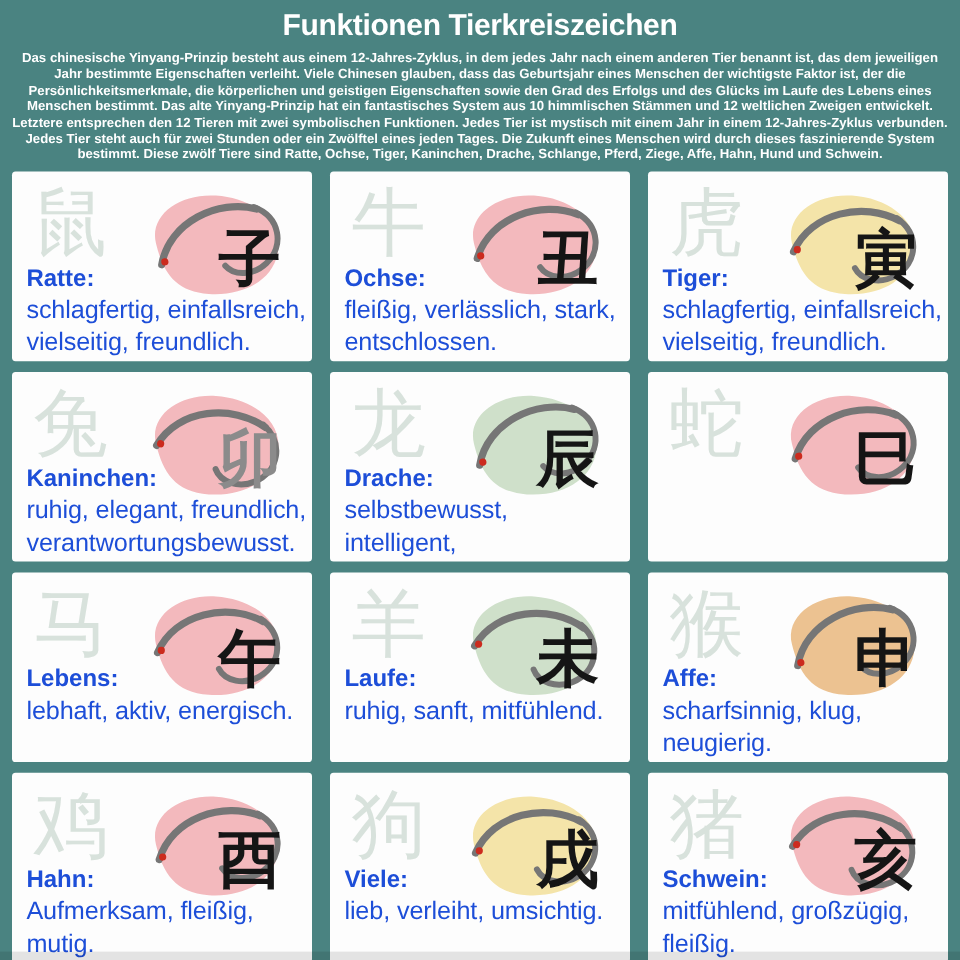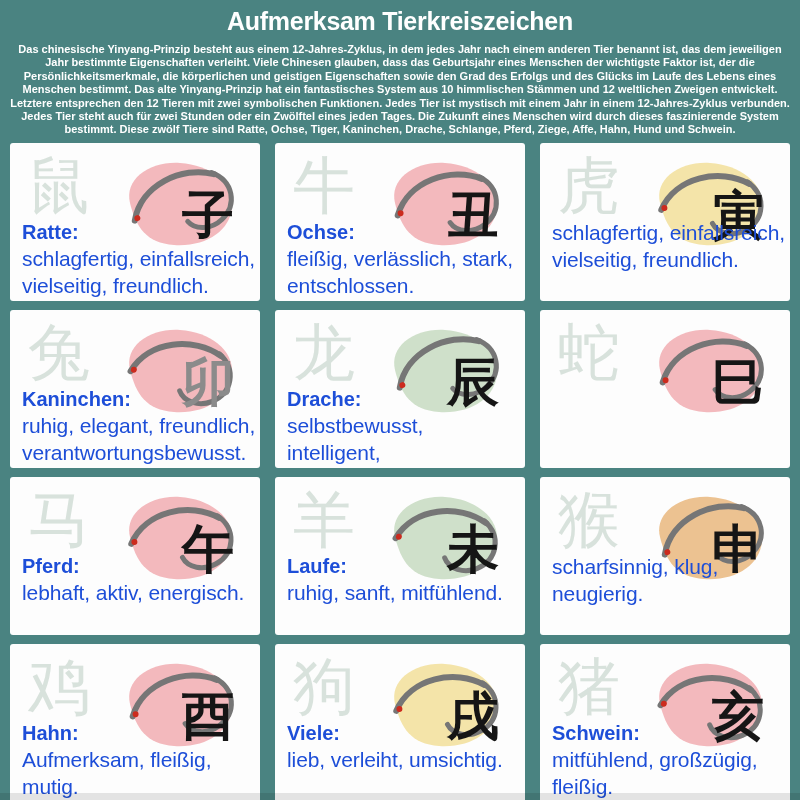--- a/index.html
+++ b/index.html
@@ -44,21 +44,21 @@
   }
   .textblock{position:absolute;left:12px;right:4px;top:76px;color:#1d4ed8;}
   .name{font-size:20px;font-weight:700;line-height:1.3;}
   .traits{font-size:21px;font-weight:400;line-height:1.3;letter-spacing:-0.1px;}
 </style>
 </head>
 <body>
 
 <div class="page">
   <header>
-    <h1>Aufmerksam Tierkreiszeichen</h1>
+    <h1>Funktionen Tierkreiszeichen</h1>
     <p class="intro">Das chinesische Yinyang-Prinzip besteht aus einem 12-Jahres-Zyklus, in dem jedes Jahr nach einem anderen Tier benannt ist, das dem jeweiligen Jahr bestimmte Eigenschaften verleiht. Viele Chinesen glauben, dass das Geburtsjahr eines Menschen der wichtigste Faktor ist, der die Persönlichkeitsmerkmale, die körperlichen und geistigen Eigenschaften sowie den Grad des Erfolgs und des Glücks im Laufe des Lebens eines Menschen bestimmt. Das alte Yinyang-Prinzip hat ein fantastisches System aus 10 himmlischen Stämmen und 12 weltlichen Zweigen entwickelt. Letztere entsprechen den 12 Tieren mit zwei symbolischen Funktionen. Jedes Tier ist mystisch mit einem Jahr in einem 12-Jahres-Zyklus verbunden. Jedes Tier steht auch für zwei Stunden oder ein Zwölftel eines jeden Tages. Die Zukunft eines Menschen wird durch dieses faszinierende System bestimmt. Diese zwölf Tiere sind Ratte, Ochse, Tiger, Kaninchen, Drache, Schlange, Pferd, Ziege, Affe, Hahn, Hund und Schwein.</p>
   </header>
   <main class="grid" id="grid">
   <section class="card">
     <span class="hanzi">鼠</span>
     <svg class="illus" viewBox="0 0 152 102" aria-hidden="true">
       <path class="blob" d="M28,52 C22,28 48,10 78,12 C108,14 132,32 130,56 C128,80 104,96 72,94 C44,92 34,76 28,52 Z" fill="#f3b9bd"></path>
       <g class="strokes" transform="rotate(-10 75 50)">
         <path class="s1" d="M30,62 C42,28 86,16 116,30"></path>
         <path class="s2" d="M114,28 C134,40 134,64 116,76 C104,84 88,82 82,72"></path>
@@ -94,20 +94,21 @@
     <svg class="illus" viewBox="0 0 152 102" aria-hidden="true">
       <path class="blob" d="M28,52 C22,28 48,10 78,12 C108,14 132,32 130,56 C128,80 104,96 72,94 C44,92 34,76 28,52 Z" fill="#f4e4a9"></path>
       <g class="strokes" transform="rotate(4 75 50)">
         <path class="s1" d="M30,62 C42,28 86,16 116,30"></path>
         <path class="s2" d="M114,28 C134,40 134,64 116,76 C104,84 88,82 82,72"></path>
         <circle class="accent" cx="33" cy="60" r="3" fill="#cc2b1e"></circle>
       </g>
       <text class="branch-char" x="106" y="82" text-anchor="middle" fill="#151515">寅</text>
     </svg>
     <div class="textblock">
+      <div class="name">Tiger:</div>
       <div class="traits">schlagfertig, einfallsreich, vielseitig, freundlich.</div>
     </div>
   </section>
 
   <section class="card">
     <span class="hanzi">兔</span>
     <svg class="illus" viewBox="0 0 152 102" aria-hidden="true">
       <path class="blob" d="M28,52 C22,28 48,10 78,12 C108,14 132,32 130,56 C128,80 104,96 72,94 C44,92 34,76 28,52 Z" fill="#f3b9bd"></path>
       <g class="strokes" transform="rotate(11 75 50)">
         <path class="s1" d="M30,62 C42,28 86,16 116,30"></path>
@@ -157,21 +158,21 @@
     <svg class="illus" viewBox="0 0 152 102" aria-hidden="true">
       <path class="blob" d="M28,52 C22,28 48,10 78,12 C108,14 132,32 130,56 C128,80 104,96 72,94 C44,92 34,76 28,52 Z" fill="#f3b9bd"></path>
       <g class="strokes" transform="rotate(4 75 50)">
         <path class="s1" d="M30,62 C42,28 86,16 116,30"></path>
         <path class="s2" d="M114,28 C134,40 134,64 116,76 C104,84 88,82 82,72"></path>
         <circle class="accent" cx="33" cy="60" r="3" fill="#cc2b1e"></circle>
       </g>
       <text class="branch-char" x="106" y="82" text-anchor="middle" fill="#151515">午</text>
     </svg>
     <div class="textblock">
-      <div class="name">Pferd:</div>
+      <div class="name">Lebens:</div>
       <div class="traits">lebhaft, aktiv, energisch.</div>
     </div>
   </section>
 
   <section class="card">
     <span class="hanzi">羊</span>
     <svg class="illus" viewBox="0 0 152 102" aria-hidden="true">
       <path class="blob" d="M28,52 C22,28 48,10 78,12 C108,14 132,32 130,56 C128,80 104,96 72,94 C44,92 34,76 28,52 Z" fill="#cfe0ca"></path>
       <g class="strokes" transform="rotate(11 75 50)">
         <path class="s1" d="M30,62 C42,28 86,16 116,30"></path>
@@ -191,20 +192,21 @@
     <svg class="illus" viewBox="0 0 152 102" aria-hidden="true">
       <path class="blob" d="M28,52 C22,28 48,10 78,12 C108,14 132,32 130,56 C128,80 104,96 72,94 C44,92 34,76 28,52 Z" fill="#ecc291"></path>
       <g class="strokes" transform="rotate(-10 75 50)">
         <path class="s1" d="M30,62 C42,28 86,16 116,30"></path>
         <path class="s2" d="M114,28 C134,40 134,64 116,76 C104,84 88,82 82,72"></path>
         <circle class="accent" cx="33" cy="60" r="3" fill="#cc2b1e"></circle>
       </g>
       <text class="branch-char" x="106" y="82" text-anchor="middle" fill="#151515">申</text>
     </svg>
     <div class="textblock">
+      <div class="name">Affe:</div>
       <div class="traits">scharfsinnig, klug, neugierig.</div>
     </div>
   </section>
 
   <section class="card">
     <span class="hanzi">鸡</span>
     <svg class="illus" viewBox="0 0 152 102" aria-hidden="true">
       <path class="blob" d="M28,52 C22,28 48,10 78,12 C108,14 132,32 130,56 C128,80 104,96 72,94 C44,92 34,76 28,52 Z" fill="#f3b9bd"></path>
       <g class="strokes" transform="rotate(-3 75 50)">
         <path class="s1" d="M30,62 C42,28 86,16 116,30"></path>

